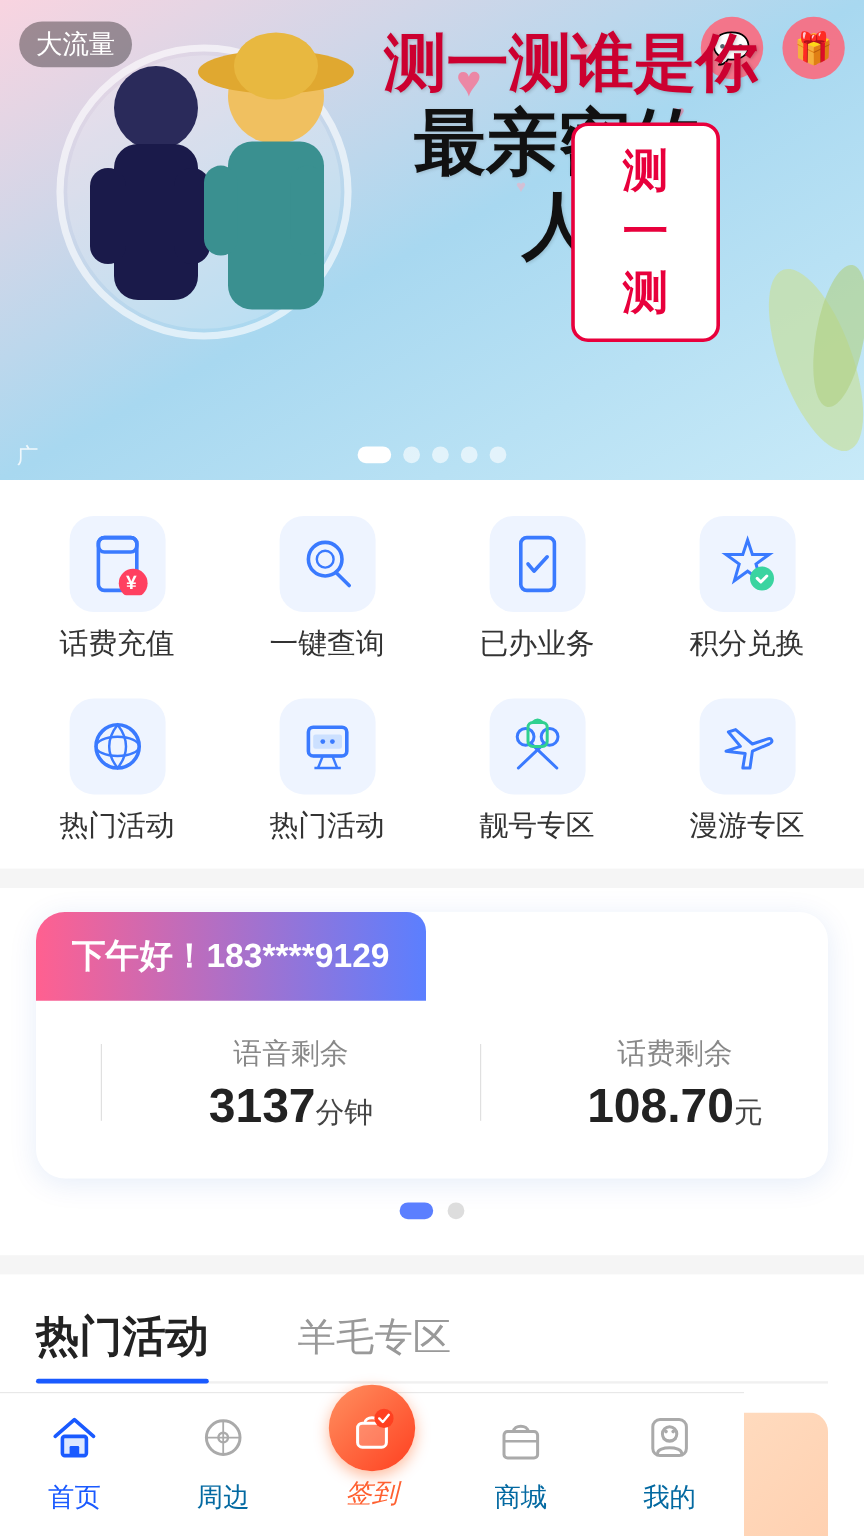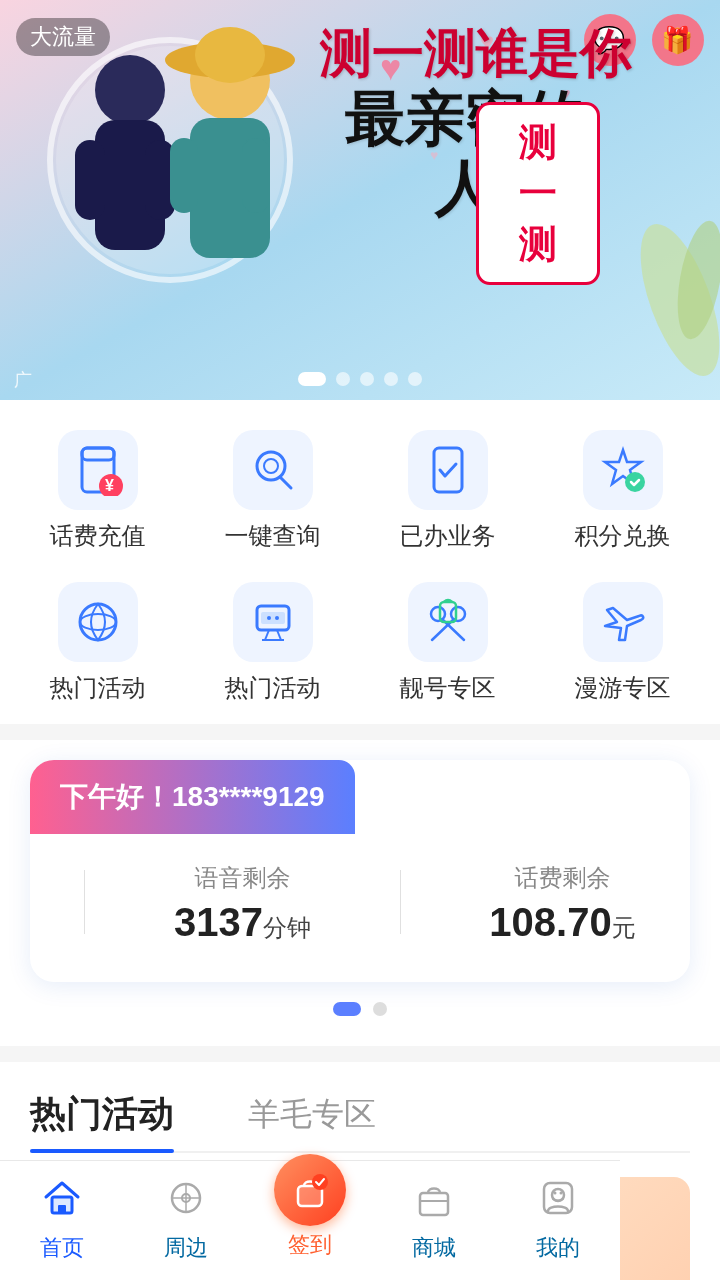--- a/index.html
+++ b/index.html
@@ -275,21 +275,21 @@
       color: #aaa;
     }
     .nav-icon.active { color: #1a5aff; }
     .nav-label {
       font-size: 22px;
       color: #0369a1;
     }
     .nav-label.active { color: #1a5aff; }
     .nav-label.checkin { color: #ff6030; }
     .nav-checkin-wrap {
-      display: flex; flex-direction: column; align-items: center; gap: 4px;
+      display: flex; flex-direction: column; align-items: center; gap: 4px; font-style: italic;
     }
     .checkin-icon {
       width: 72px; height: 72px;
       border-radius: 50%;
       background: linear-gradient(135deg, #ff9060, #ff4020);
       display: flex; align-items: center; justify-content: center;
       font-size: 38px;
       box-shadow: 0 4px 12px rgba(255,80,0,0.4);
       margin-top: -28px;
     }

